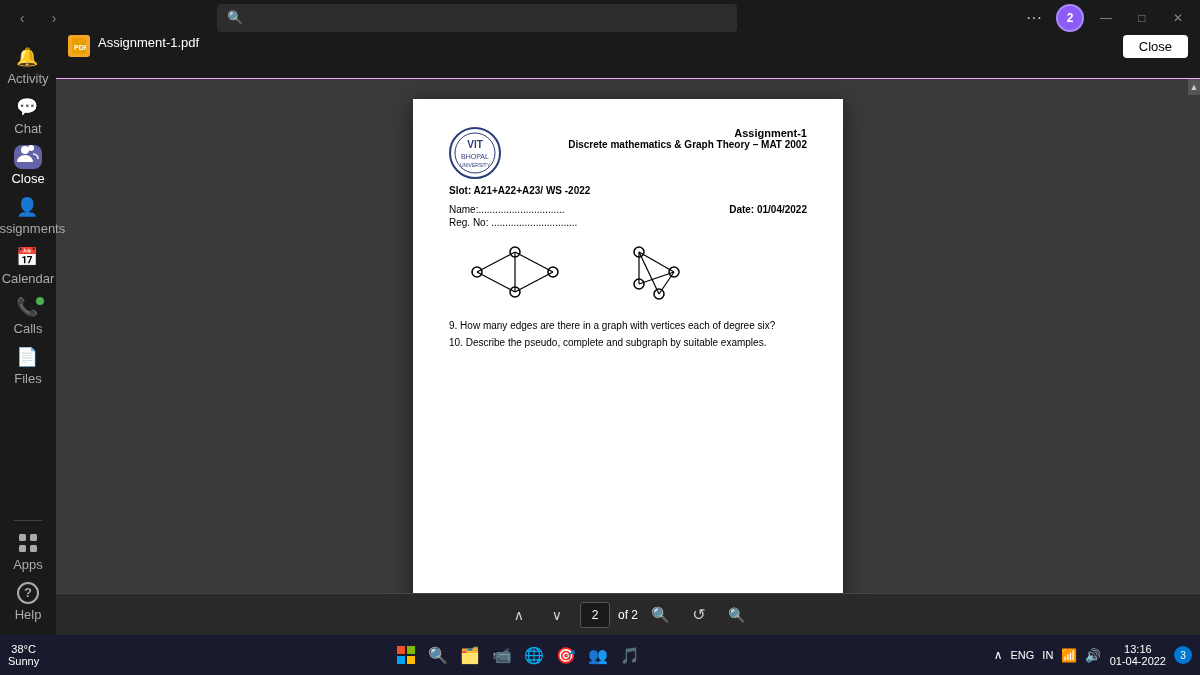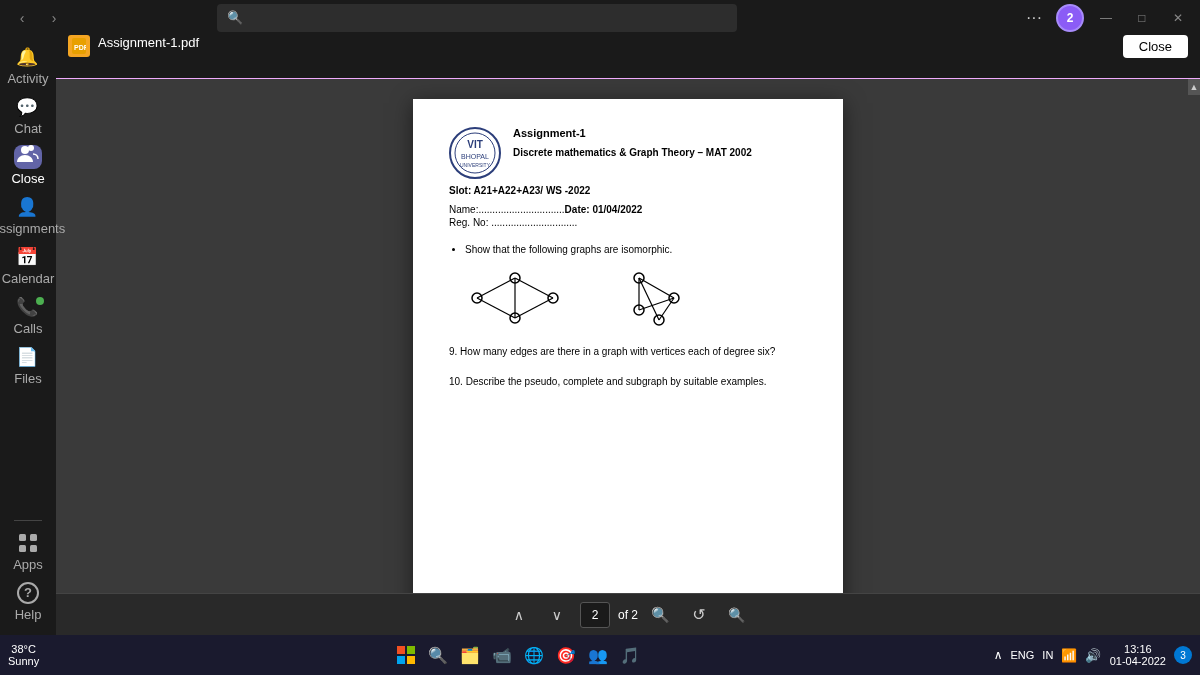--- a/index.html
+++ b/index.html
@@ -90,30 +90,30 @@
     
     .pdf-page {
       width: 430px; min-height: 540px; background: #fff; box-shadow: 0 4px 20px rgba(0,0,0,0.5);
       padding: 28px 36px 28px 36px; font-family: Arial, 'Times New Roman', serif;
       position: relative;
     }
 
     
     .pdf-header-row { display: flex; align-items: flex-start; margin-bottom: 6px; }
     .vit-logo { width: 52px; height: 52px; margin-right: 12px; flex-shrink: 0; }
-    .pdf-heading { text-align: left; flex: 1; }
+    .pdf-heading { text-align: right; flex: 1; }
     .pdf-heading .assignment-title { font-size: 11px; font-weight: bold; }
-    .pdf-heading .subject-line { font-size: 10px; font-weight: bold; margin-top: 8px; }
+    .pdf-heading .subject-line { font-size: 10px; font-weight: bold; }
     .slot-line { text-align: left; font-size: 10px; font-weight: bold; margin-bottom: 8px; }
-    .name-row { display: flex; justify-content: flex-start; font-size: 10px; margin-bottom: 2px; }
+    .name-row { display: flex; justify-content: space-between; font-size: 10px; margin-bottom: 2px; }
     .reg-row { font-size: 10px; margin-bottom: 14px; }
     .pdf-questions { font-size: 10px; line-height: 1.6; }
     .pdf-questions ul { margin-left: 16px; margin-bottom: 8px; }
     .pdf-graph-area { display: flex; gap: 24px; margin: 10px 0 16px 0; justify-content: flex-start; padding-left: 16px; }
-    .pdf-q9 { margin-bottom: 14px; }
+    .pdf-q9 { margin-bottom: 1px; }
     .pdf-q10 { }
 
     
     .graph-svg { width: 100px; height: 60px; }
 
     
     .pdf-toolbar {
       height: 42px; background: #292929; display: flex; align-items: center; justify-content: center;
       gap: 8px; border-top: 1px solid #444;
     }
@@ -265,23 +265,20 @@
 
       <div class="slot-line">Slot: A21+A22+A23/ WS -2022</div>
 
       <div class="name-row">
         <span>Name:...............................</span>
         <span style="font-weight:bold;">Date: 01/04/2022</span>
       </div>
       <div class="reg-row">Reg. No:  ...............................</div>
 
       <div class="pdf-questions">
-        <ul>
-          <li>Show that the following graphs are isomorphic.</li>
-        </ul>
 
         <div class="pdf-graph-area">
 
           <svg class="graph-svg" viewBox="0 0 100 60" xmlns="http://www.w3.org/2000/svg" width="110" height="65">
 
             <circle cx="12" cy="30" r="5" fill="white" stroke="black" stroke-width="1.5"></circle>
             <circle cx="50" cy="10" r="5" fill="white" stroke="black" stroke-width="1.5"></circle>
             <circle cx="50" cy="50" r="5" fill="white" stroke="black" stroke-width="1.5"></circle>
             <circle cx="88" cy="30" r="5" fill="white" stroke="black" stroke-width="1.5"></circle>
 

